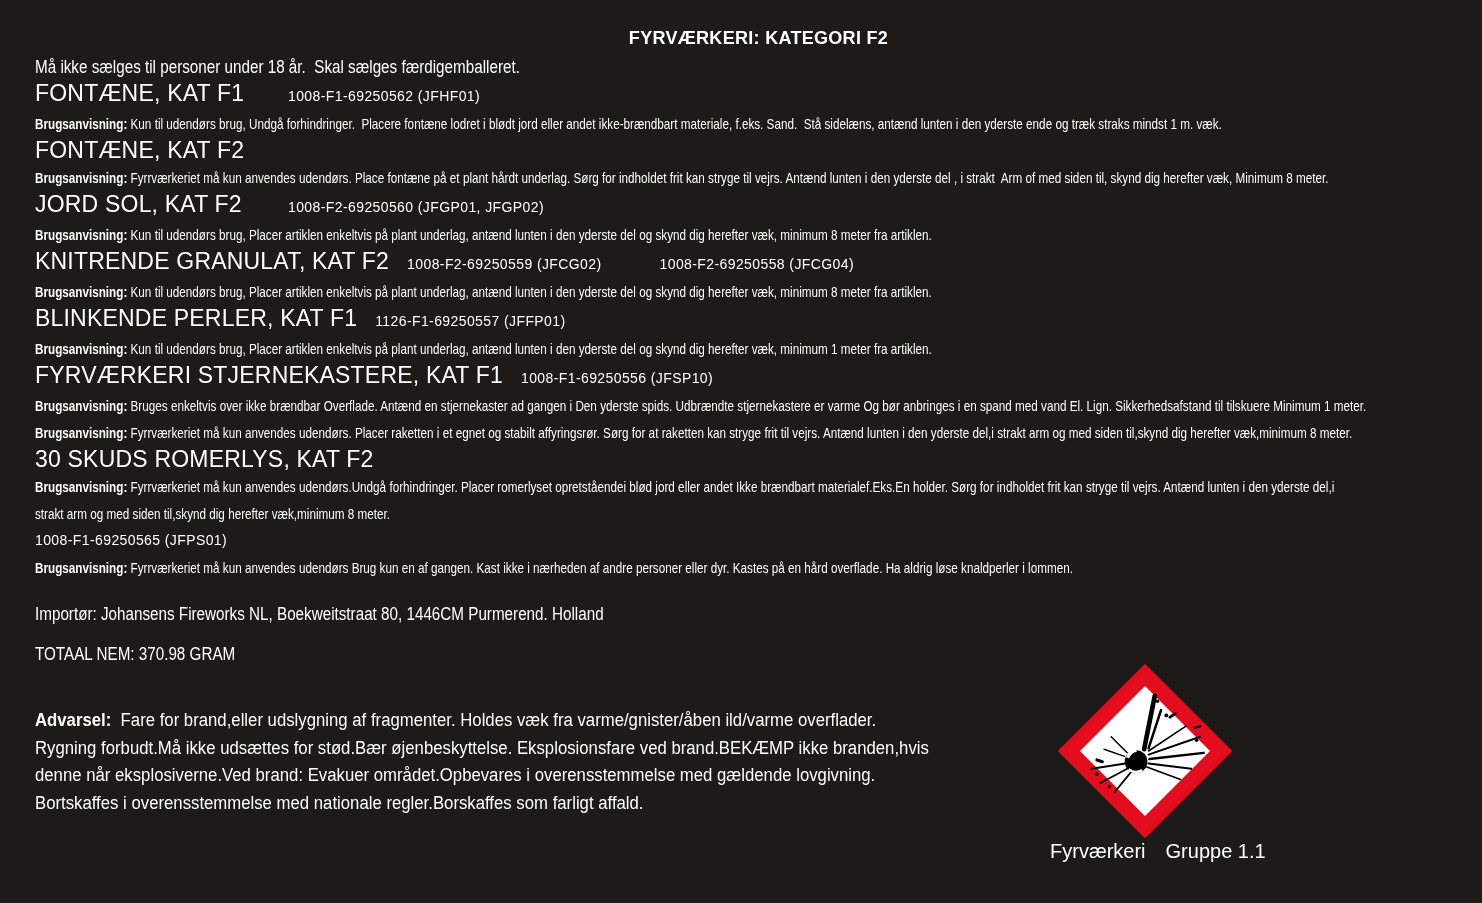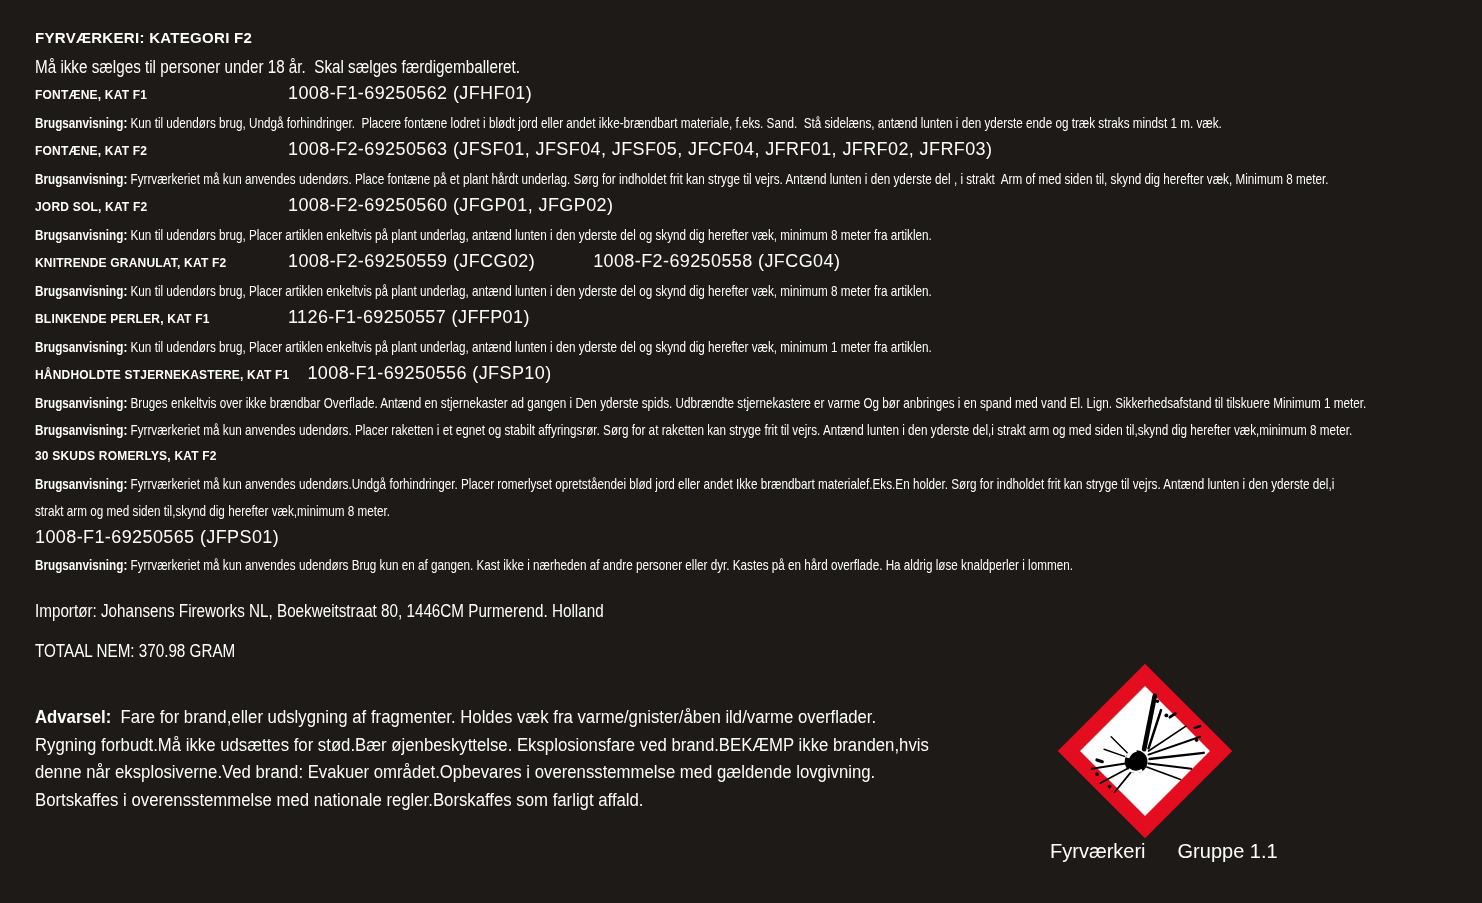--- a/index.html
+++ b/index.html
@@ -11,52 +11,53 @@
     background: #1d1a17;
     color: #ffffff;
     font-family: "Liberation Sans", "DejaVu Sans", sans-serif;
   }
   .content {
     position: relative;
     padding: 22px 0 0 35px;
     width: 1447px;
   }
   .title {
-    font-size: 15px;
+    font-size: 18px;
     font-weight: bold;
     letter-spacing: 0.3px;
     line-height: 32px;
     white-space: pre;
+    text-align: center;
   }
   .narrow-md {
     font-size: 17.5px;
     line-height: 26px;
     transform: scaleX(0.87);
     transform-origin: 0 50%;
     white-space: pre;
   }
   .section-heading {
     display: flex;
     align-items: baseline;
     line-height: 27px;
     white-space: pre;
   }
   .h-name {
     display: inline-block;
-    font-size: 12px;
-    font-weight: bold;
+    font-size: 23px;
+    font-weight: normal;
     letter-spacing: 0.2px;
     box-sizing: content-box;
     min-width: 235px;
     padding-right: 18px;
   }
   .h-codes {
     display: flex;
     gap: 58px;
-    font-size: 18px;
+    font-size: 14px;
     letter-spacing: 0.4px;
     font-weight: normal;
   }
   .instr {
     font-size: 15px;
     line-height: 27px;
     transform: scaleX(0.78);
     transform-origin: 0 50%;
     white-space: pre;
   }
@@ -77,44 +78,44 @@
     left: 1056px;
     top: 662px;
     width: 178px;
     height: 178px;
   }
   .pictogram-caption {
     position: absolute;
     left: 1050px;
     top: 840px;
     display: flex;
-    gap: 32px;
+    gap: 20px;
     font-size: 20px;
     white-space: pre;
   }
 </style>
 </head>
 <body>
 
 <div class="content">
   <div class="title">FYRVÆRKERI: KATEGORI F2</div>
   <div class="narrow-md">Må ikke sælges til personer under 18 år.  Skal sælges færdigemballeret.</div>
 
   <div id="sections">
       <div class="section-heading"><span class="h-name">FONTÆNE, KAT F1</span><span class="h-codes"><span>1008-F1-69250562 (JFHF01)</span></span></div>
       <div class="instr"><span class="blabel">Brugsanvisning: </span>Kun til udendørs brug, Undgå forhindringer.  Placere fontæne lodret i blødt jord eller andet ikke-brændbart materiale, f.eks. Sand.  Stå sidelæns, antænd lunten i den yderste ende og træk straks mindst 1 m. væk.</div>
-      <div class="section-heading"><span class="h-name">FONTÆNE, KAT F2</span><span class="h-codes"><span>1008-F2-69250563 (JFSF01, JFSF04, JFSF05, JFCF04, JFRF01, JFRF02, JFRF03)</span></span></div>
+      <div class="section-heading"><span class="h-name">FONTÆNE, KAT F2</span></div>
       <div class="instr"><span class="blabel">Brugsanvisning: </span>Fyrrværkeriet må kun anvendes udendørs. Place fontæne på et plant hårdt underlag. Sørg for indholdet frit kan stryge til vejrs. Antænd lunten i den yderste del , i strakt  Arm of med siden til, skynd dig herefter væk, Minimum 8 meter.</div>
       <div class="section-heading"><span class="h-name">JORD SOL, KAT F2</span><span class="h-codes"><span>1008-F2-69250560 (JFGP01, JFGP02)</span></span></div>
       <div class="instr"><span class="blabel">Brugsanvisning: </span>Kun til udendørs brug, Placer artiklen enkeltvis på plant underlag, antænd lunten i den yderste del og skynd dig herefter væk, minimum 8 meter fra artiklen.</div>
       <div class="section-heading"><span class="h-name">KNITRENDE GRANULAT, KAT F2</span><span class="h-codes"><span>1008-F2-69250559 (JFCG02)</span><span>1008-F2-69250558 (JFCG04)</span></span></div>
       <div class="instr"><span class="blabel">Brugsanvisning: </span>Kun til udendørs brug, Placer artiklen enkeltvis på plant underlag, antænd lunten i den yderste del og skynd dig herefter væk, minimum 8 meter fra artiklen.</div>
       <div class="section-heading"><span class="h-name">BLINKENDE PERLER, KAT F1</span><span class="h-codes"><span>1126-F1-69250557 (JFFP01)</span></span></div>
       <div class="instr"><span class="blabel">Brugsanvisning: </span>Kun til udendørs brug, Placer artiklen enkeltvis på plant underlag, antænd lunten i den yderste del og skynd dig herefter væk, minimum 1 meter fra artiklen.</div>
-      <div class="section-heading"><span class="h-name">HÅNDHOLDTE STJERNEKASTERE, KAT F1</span><span class="h-codes"><span>1008-F1-69250556 (JFSP10)</span></span></div>
+      <div class="section-heading"><span class="h-name">FYRVÆRKERI STJERNEKASTERE, KAT F1</span><span class="h-codes"><span>1008-F1-69250556 (JFSP10)</span></span></div>
       <div class="instr"><span class="blabel">Brugsanvisning: </span>Bruges enkeltvis over ikke brændbar Overflade. Antænd en stjernekaster ad gangen i Den yderste spids. Udbrændte stjernekastere er varme Og bør anbringes i en spand med vand El. Lign. Sikkerhedsafstand til tilskuere Minimum 1 meter.</div>
       <div class="section-heading"></div>
       <div class="instr"><span class="blabel">Brugsanvisning: </span>Fyrrværkeriet må kun anvendes udendørs. Placer raketten i et egnet og stabilt affyringsrør. Sørg for at raketten kan stryge frit til vejrs. Antænd lunten i den yderste del,i strakt arm og med siden til,skynd dig herefter væk,minimum 8 meter.</div>
       <div class="section-heading"><span class="h-name">30 SKUDS ROMERLYS, KAT F2</span></div>
       <div class="instr"><span class="blabel">Brugsanvisning: </span>Fyrrværkeriet må kun anvendes udendørs.Undgå forhindringer. Placer romerlyset opretståendei blød jord eller andet Ikke brændbart materialef.Eks.En holder. Sørg for indholdet frit kan stryge til vejrs. Antænd lunten i den yderste del,i</div>
       <div class="instr">strakt arm og med siden til,skynd dig herefter væk,minimum 8 meter.</div>
       <div class="section-heading"><span class="h-codes"><span>1008-F1-69250565 (JFPS01)</span></span></div>
       <div class="instr"><span class="blabel">Brugsanvisning: </span>Fyrrværkeriet må kun anvendes udendørs Brug kun en af gangen. Kast ikke i nærheden af andre personer eller dyr. Kastes på en hård overflade. Ha aldrig løse knaldperler i lommen.</div>
     </div>
 

